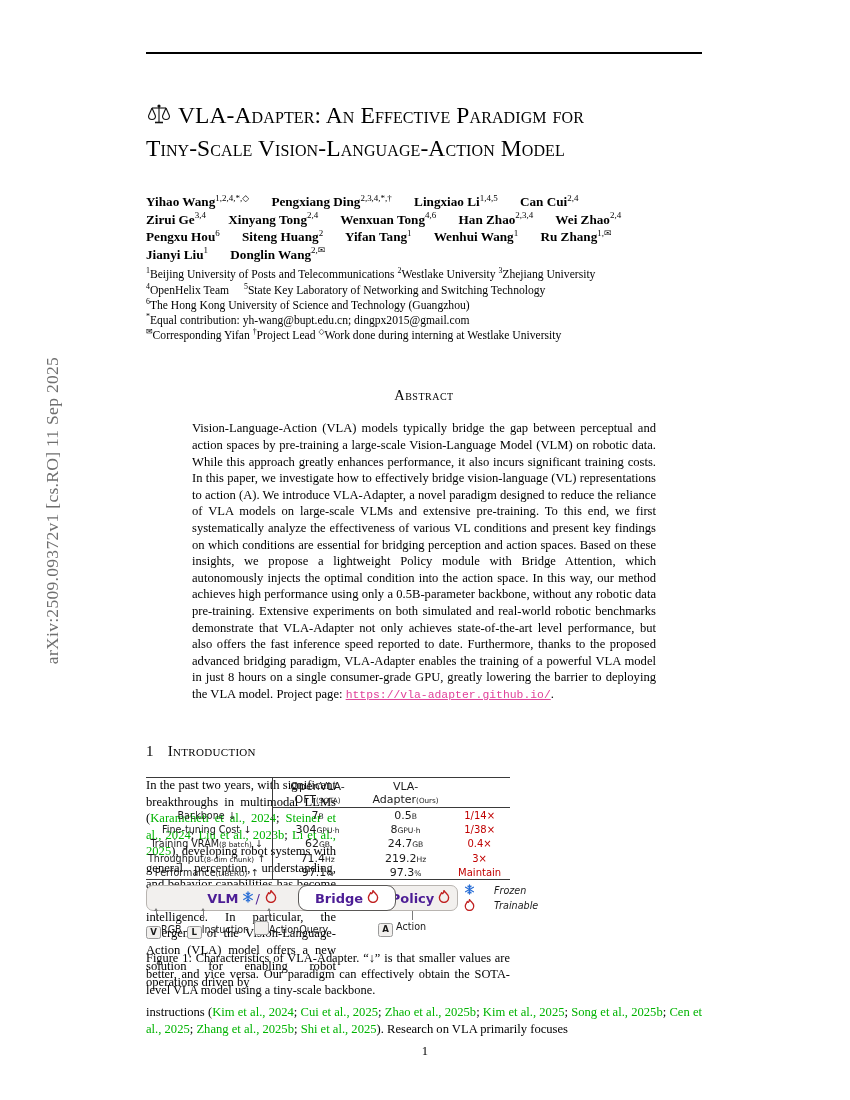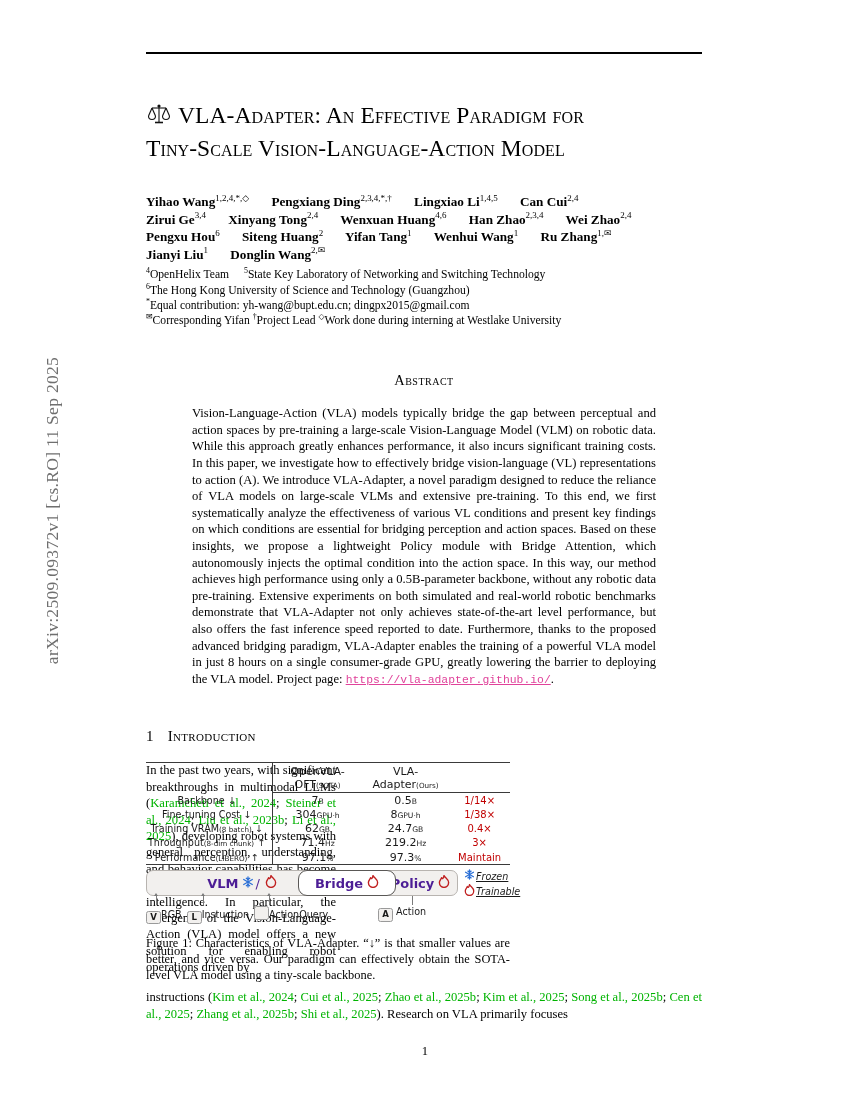--- a/index.html
+++ b/index.html
@@ -228,21 +228,21 @@
 
   .legend {
     position: absolute;
     left: 318px;
     top: 1px;
     font-size: 9.6px;
     font-style: italic;
     color: #1a1a1a;
     line-height: 13.5px;
   }
-  .legend-row { display: flex; align-items: center; gap: 1px; white-space: nowrap; text-decoration: underline; }
+  .legend-row { display: flex; align-items: flex-start; gap: 19px; white-space: nowrap; }
 
   .tick {
     position: absolute;
     width: 1px;
     background: #7a7a7a;
     height: 9px;
   }
   .tick:after {
     content: "";
     position: absolute;
@@ -336,38 +336,43 @@
     <div class="authors">
       <div class="row">
         <span>Yihao Wang</span><sup>1,2,4,*,◇</sup><span class="gap"></span>
         <span>Pengxiang Ding</span><sup>2,3,4,*,†</sup><span class="gap"></span>
         <span>Lingxiao Li</span><sup>1,4,5</sup><span class="gap"></span>
         <span>Can Cui</span><sup>2,4</sup>
       </div>
       <div class="row">
         <span>Zirui Ge</span><sup>3,4</sup><span class="gap"></span>
         <span>Xinyang Tong</span><sup>2,4</sup><span class="gap"></span>
-        <span>Wenxuan Huang</span><sup>4,6</sup><span class="gap"></span>
+        <span>Wenxuan Tong</span><sup>4,6</sup><span class="gap"></span>
         <span>Han Zhao</span><sup>2,3,4</sup><span class="gap"></span>
         <span>Wei Zhao</span><sup>2,4</sup>
       </div>
       <div class="row">
         <span>Pengxu Hou</span><sup>6</sup><span class="gap"></span>
         <span>Siteng Huang</span><sup>2</sup><span class="gap"></span>
         <span>Yifan Tang</span><sup>1</sup><span class="gap"></span>
         <span>Wenhui Wang</span><sup>1</sup><span class="gap"></span>
         <span>Ru Zhang</span><sup>1,✉</sup>
       </div>
       <div class="row">
         <span>Jianyi Liu</span><sup>1</sup><span class="gap"></span>
         <span>Donglin Wang</span><sup>2,✉</sup>
       </div>
     </div>
 
     <div class="affils">
+      <div class="line">
+        <sup>1</sup><span>Beijing University of Posts and Telecommunications</span>
+        <sup>2</sup><span>Westlake University</span>
+        <sup>3</sup><span>Zhejiang University</span>
+      </div>
       <div class="line">
         <sup>4</sup><span>OpenHelix Team</span><span class="sp"></span>
         <sup>5</sup><span>State Key Laboratory of Networking and Switching Technology</span>
       </div>
       <div class="line">
         <sup>6</sup><span>The Hong Kong University of Science and Technology (Guangzhou)</span>
       </div>
       <div class="line">
         <sup>*</sup><span>Equal contribution: yh-wang@bupt.edu.cn;  dingpx2015@gmail.com</span>
       </div>

